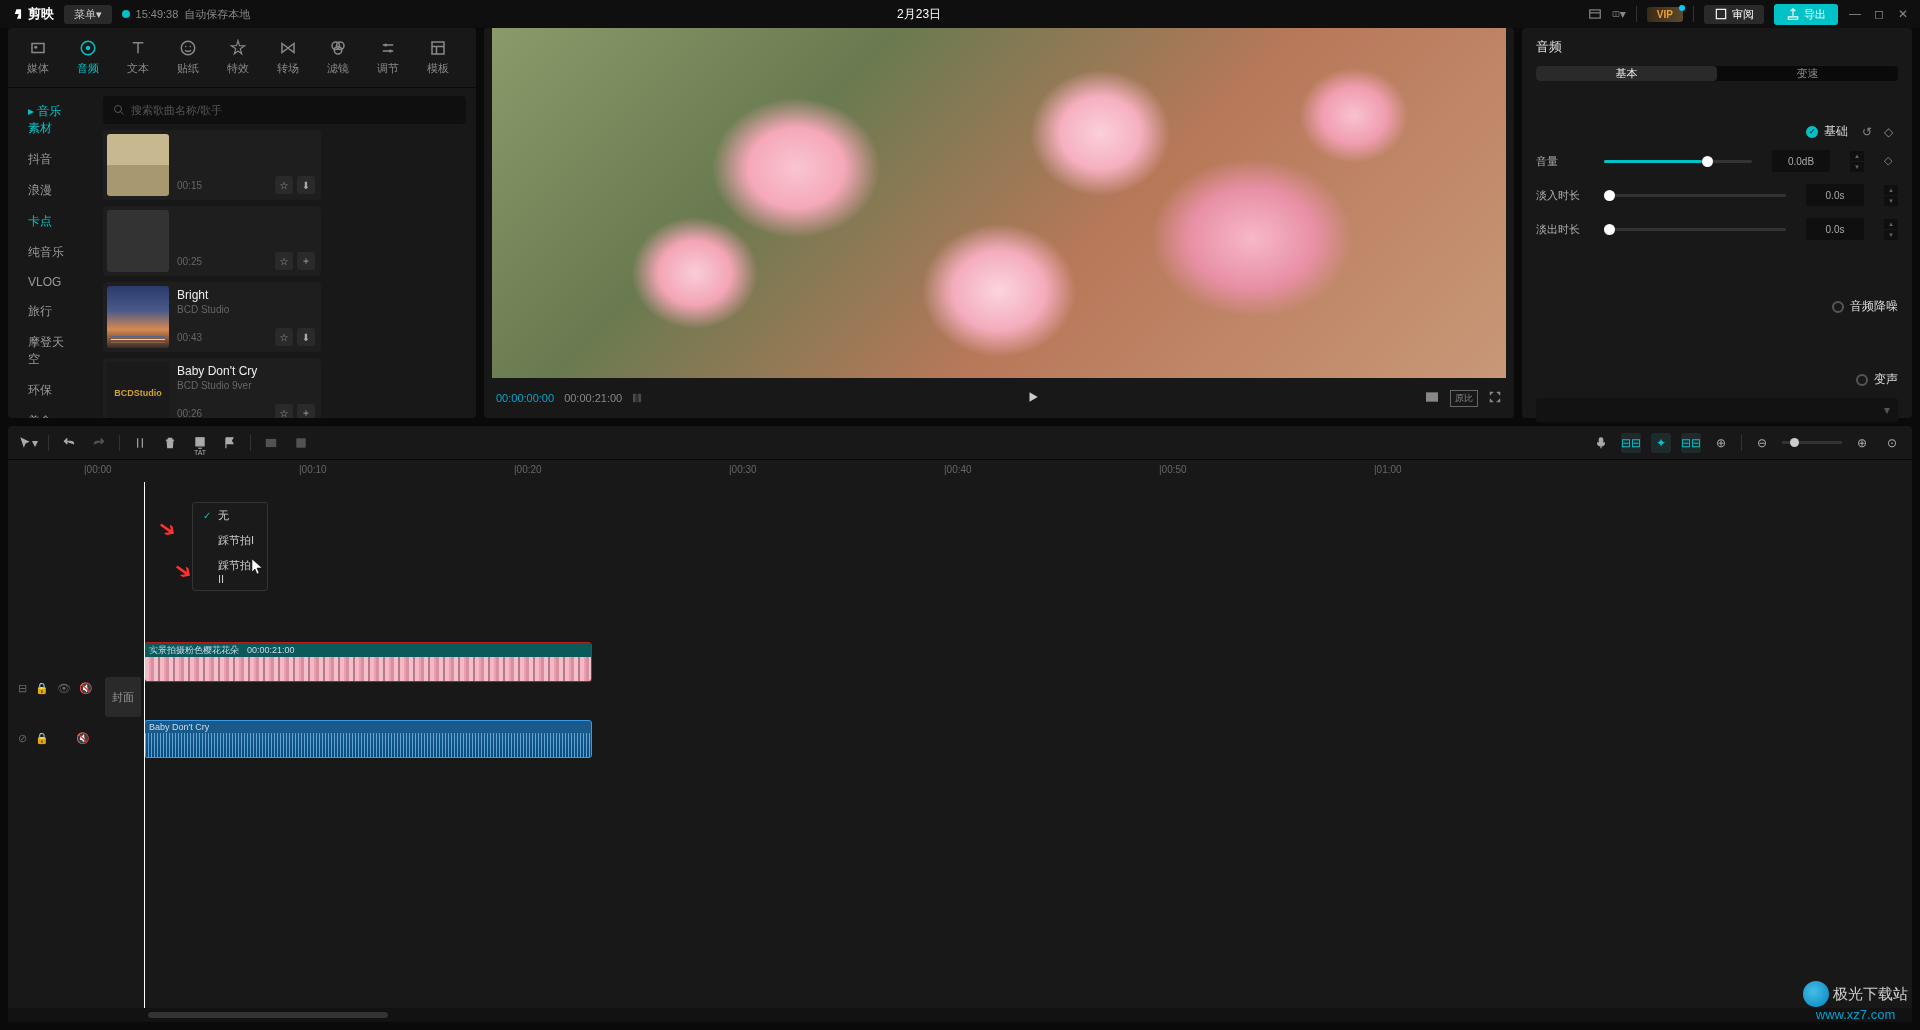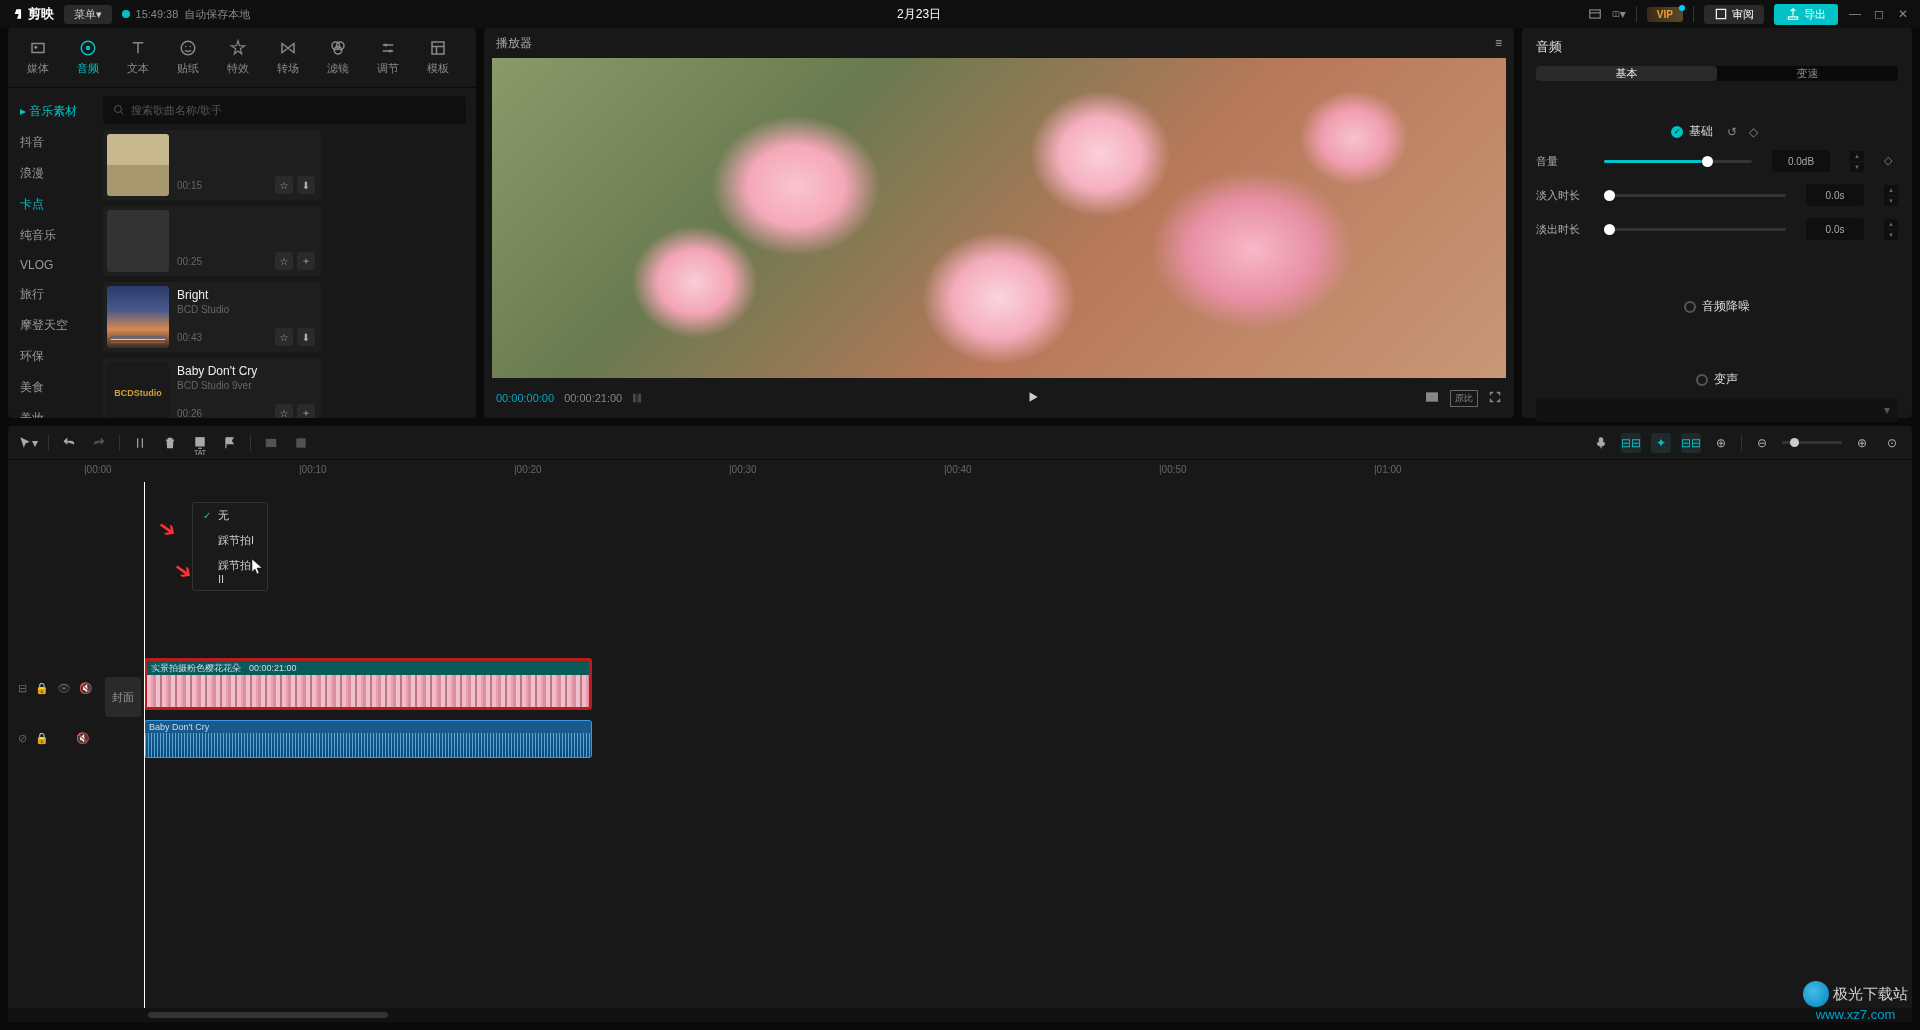--- a/index.html
+++ b/index.html
@@ -18,21 +18,21 @@
 .win-ctrl { width:14px; height:14px; color:#888; display:flex; align-items:center; justify-content:center; cursor:pointer;}
 .ico-sm { width:14px; height:14px; display:inline-block;}
 .main-area { display:flex; height:390px; gap:8px; padding:0 8px;}
 .left-panel { width:468px; background:#181818; border-radius:4px; display:flex; flex-direction:column;}
 .tab-row { display:flex; height:60px; border-bottom:1px solid #0a0a0a; padding:0 5px;}
 .tab { width:50px; display:flex; flex-direction:column; align-items:center; justify-content:center; color:#888; font-size:11px; gap:4px; cursor:pointer;}
 .tab.active { color:#00c2c7;}
 .tab svg { width:18px; height:18px;}
 .lib-content { display:flex; flex:1; overflow:hidden;}
 .lib-sidebar { width:85px; padding:8px 0; overflow-y:auto;}
-.lib-cat { padding:7px 12px; font-size:12px; color:#999; cursor:pointer;}
+.lib-cat { padding:7px 20px; font-size:12px; color:#999; cursor:pointer;}
 .lib-cat.active { color:#00c2c7; position:relative;}
 .lib-cat.top { color:#00c2c7;}
 .lib-main { flex:1; display:flex; flex-direction:column;}
 .search-bar { margin:8px 10px 6px; background:#0f0f0f; border-radius:4px; height:28px; display:flex; align-items:center; padding:0 10px; color:#555; font-size:11px; gap:6px;}
 .audio-list { flex:1; display:flex; flex-wrap:wrap; gap:6px; padding:0 10px 10px; overflow-y:auto; align-content:flex-start;}
 .audio-item { width:218px; height:70px; background:#1e1e1e; border-radius:4px; display:flex; padding:4px; gap:8px; position:relative;}
 .audio-thumb { width:62px; height:62px; background:#333; border-radius:3px; flex-shrink:0; position:relative; overflow:hidden;}
 .audio-info { flex:1; display:flex; flex-direction:column; padding-top:2px;}
 .audio-title { font-size:12px; color:#eee; line-height:14px; max-height:28px; overflow:hidden;}
 .audio-artist { font-size:10px; color:#666; margin-top:2px;}
@@ -54,21 +54,21 @@
 }
 .preview-ctrl { height:40px; display:flex; align-items:center; padding:0 12px; gap:10px; color:#888; font-size:11px;}
 .time-cur { color:#00a8c7;}
 .play-btn { margin-left:auto; margin-right:auto; color:#ccc;}
 .right-panel { width:390px; background:#181818; border-radius:4px; padding:10px 14px; display:flex; flex-direction:column;}
 .rp-title { font-size:13px; color:#ddd; margin-bottom:10px;}
 .rp-tabs { display:flex; background:#0a0a0a; border-radius:4px; height:26px; margin-bottom:14px;}
 .rp-tab { flex:1; display:flex; align-items:center; justify-content:center; font-size:11px; color:#888; border-radius:4px;}
 .rp-tab.active { background:#2a2a2a; color:#eee;}
 .rp-section { margin-bottom:18px;}
-.rp-sec-hdr { display:flex; align-items:center; gap:14px; font-size:12px; color:#ddd; margin-bottom:10px; justify-content:center;margin-top:28px;}
+.rp-sec-hdr { display:flex; align-items:center; gap:14px; font-size:12px; color:#ddd; margin-bottom:10px; justify-content:flex-end;margin-top:28px;}
 .rp-sec-hdr .l { display:flex; align-items:center; gap:6px;}
 .chk { width:12px; height:12px; border-radius:50%; border:2px solid #555; display:inline-block;}
 .chk.on { background:#00c2c7; border-color:#00c2c7; position:relative;}
 .chk.on::after { content:"✓"; color:#000; font-size:8px; position:absolute; top:-1px; left:1px;}
 .rp-row { display:flex; align-items:center; gap:20px; margin-bottom:12px; font-size:11px; color:#aaa;}
 .rp-lbl { width:48px;}
 .slider { flex:1; height:3px; background:#333; border-radius:2px; position:relative;}
 .slider-fill { height:100%; background:#00c2c7; border-radius:2px;}
 .slider-thumb { position:absolute; top:-4px; width:11px; height:11px; background:#fff; border-radius:50%;}
 .val-box { width:58px; height:22px; background:#0f0f0f; border-radius:3px; display:flex; align-items:center; justify-content:center; font-size:10px; color:#aaa;}
@@ -79,21 +79,21 @@
 .tl-toolbar { height:34px; display:flex; align-items:center; padding:0 10px; gap:10px; border-bottom:1px solid #0a0a0a; justify-content:space-between;}
 .tl-tools-l, .tl-tools-r { display:flex; align-items:center; gap:10px;}
 .tl-btn { width:20px; height:20px; color:#aaa; display:flex; align-items:center; justify-content:center; cursor:pointer; position:relative;}
 .tl-btn.group { background:#1f2a2c; border-radius:3px; padding:0 3px; color:#00c2c7;}
 .tl-sep { width:1px; height:16px; background:#333;}
 .tl-ruler { height:22px; position:relative; margin-left:76px; display:flex; color:#666; font-size:10px;}
 .ruler-mark { position:absolute; top:4px;}
 .tl-tracks { flex:1; position:relative; overflow:hidden;}
 .cover-lbl { position:absolute; left:97px; top:195px; width:36px; height:40px; background:#2a2a2a; border-radius:3px; display:flex; align-items:center; justify-content:center; font-size:11px; color:#999;}
 .track-row-icons { position:absolute; left:10px; display:flex; gap:8px; color:#666; font-size:11px;}
-.video-clip { position:absolute; left:136px; top:176px; width:448px; height:52px; border-radius:3px; overflow:hidden; border:3px solid #b91c1c;}
+.video-clip { position:absolute; left:136px; top:160px; width:448px; height:40px; border-radius:3px; overflow:hidden; border:1px solid #b91c1c;}
 .video-hdr { height:14px; background:#0a5a5a; font-size:9px; color:#cde; padding:0 4px; display:flex; align-items:center; gap:8px;}
 .video-body { height:38px; background:repeating-linear-gradient(90deg,#f5b8c5 0,#f5b8c5 4px,#e8a0b0 4px,#e8a0b0 6px,#d890a0 6px,#d890a0 9px,#f0c0cc 9px,#f0c0cc 13px,#b87888 13px,#b87888 15px);}
 .audio-clip { position:absolute; left:136px; top:238px; width:448px; height:38px; background:#1a5a8a; border:1px solid #3a9aea; border-radius:3px; overflow:hidden;}
 .audio-clip-hdr { font-size:9px; color:#cde; padding:1px 4px;}
 .audio-wave { height:24px; background:
  repeating-linear-gradient(90deg, rgba(120,200,255,.7) 0 1px, transparent 1px 3px),
  linear-gradient(#1a5a8a,#0a4a7a);
  position:relative;}
 .playhead { position:absolute; left:136px; top:0; bottom:0; width:1px; background:#fff;}
 .dropdown { position:absolute; left:184px; top:20px; width:76px; background:#1a1a1a; border:1px solid #333; border-radius:3px; z-index:100;}
@@ -320,24 +320,20 @@
                   <div class="audio-act">＋</div>
                 </div>
               </div>
             </div>
           </div>
       </div>
     </div>
   </div>
 
   <div class="preview-panel">
-    <div class="preview-hdr">
-      <span>播放器</span>
-      <span>≡</span>
-    </div>
     <div class="preview-canvas">
       <div class="flower-bg"></div>
     </div>
     <div class="preview-ctrl">
       <span class="time-cur">00:00:00:00</span>
       <span>00:00:21:00</span>
       <span style="color:#666">⦀⦀</span>
       <span class="play-btn"><svg width="14" height="14" viewBox="0 0 24 24">
             <path d="M6 4l14 8-14 8z"></path>
           </svg></span>

